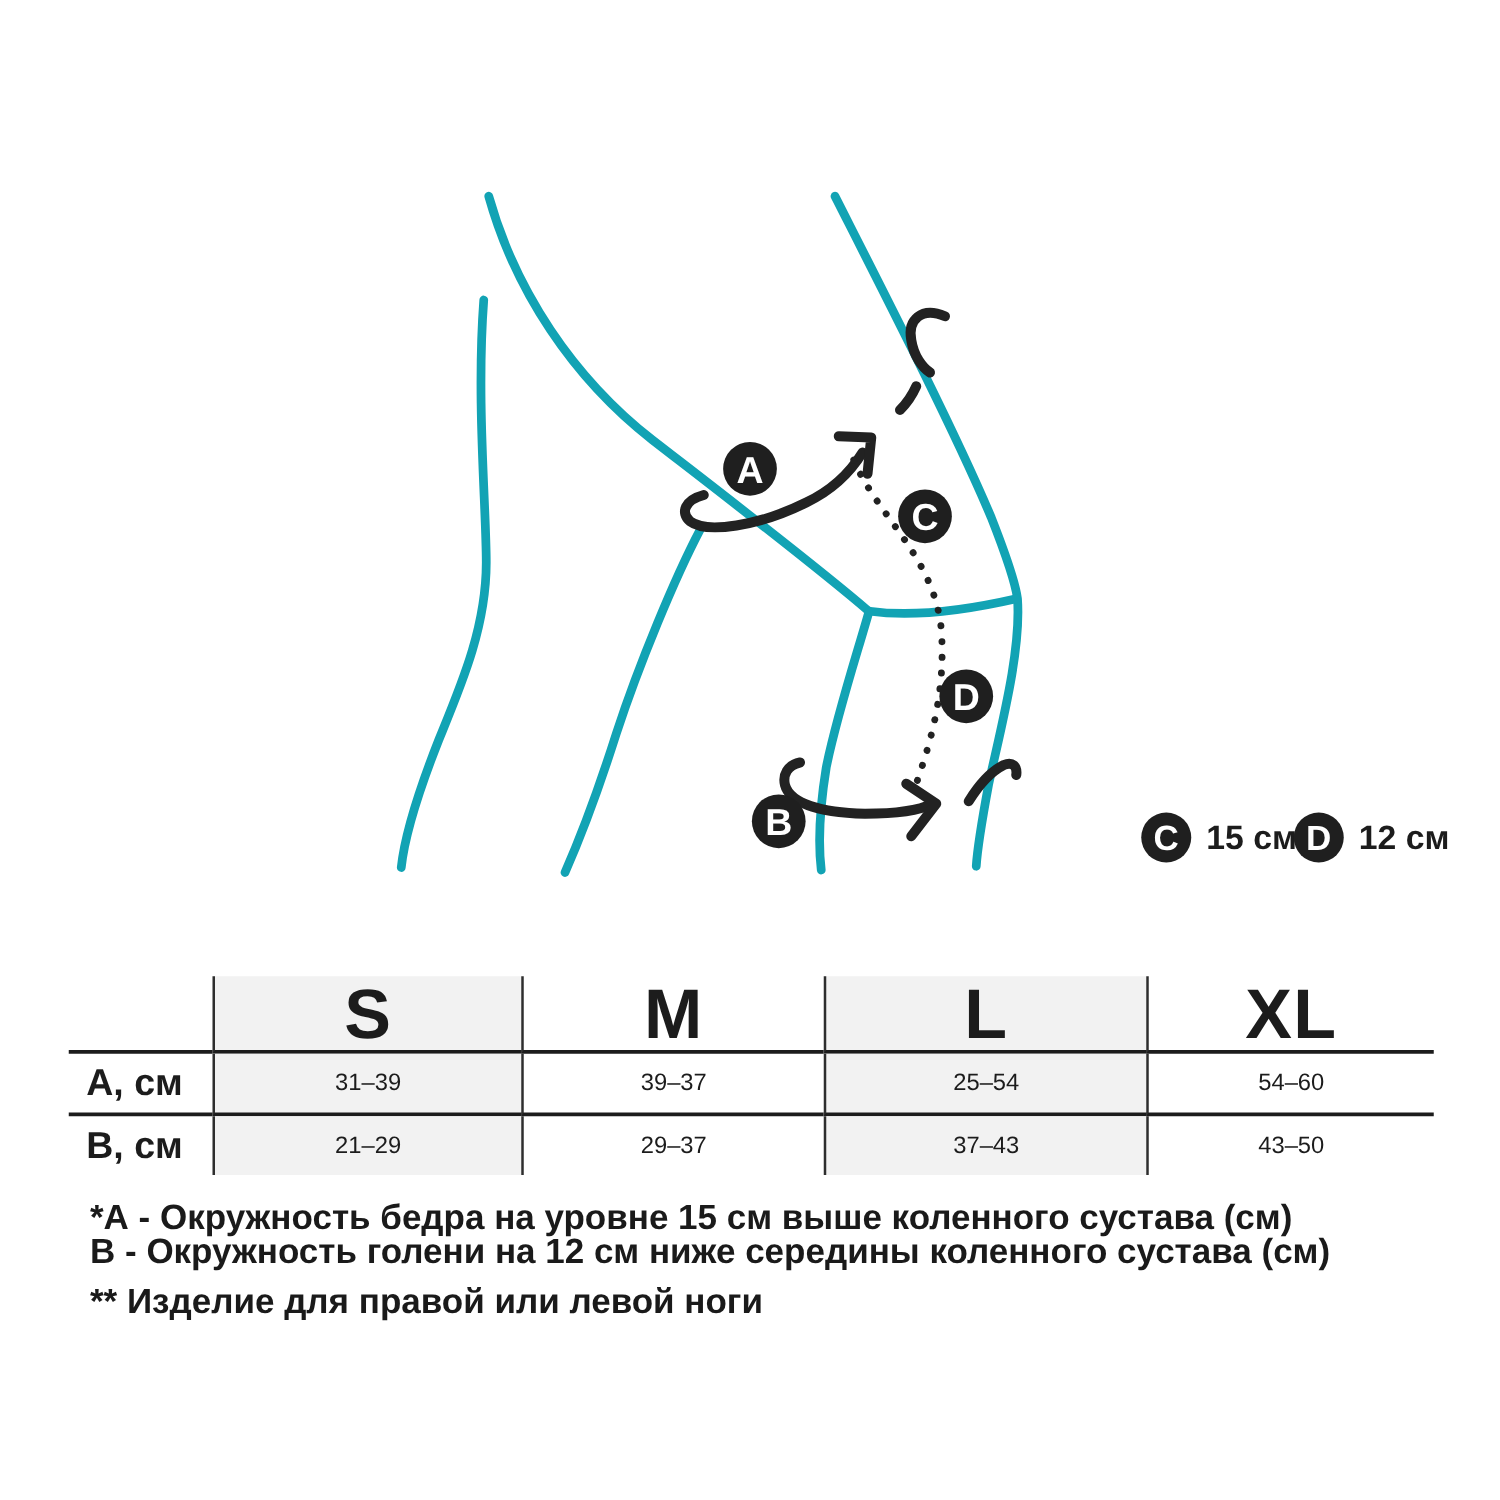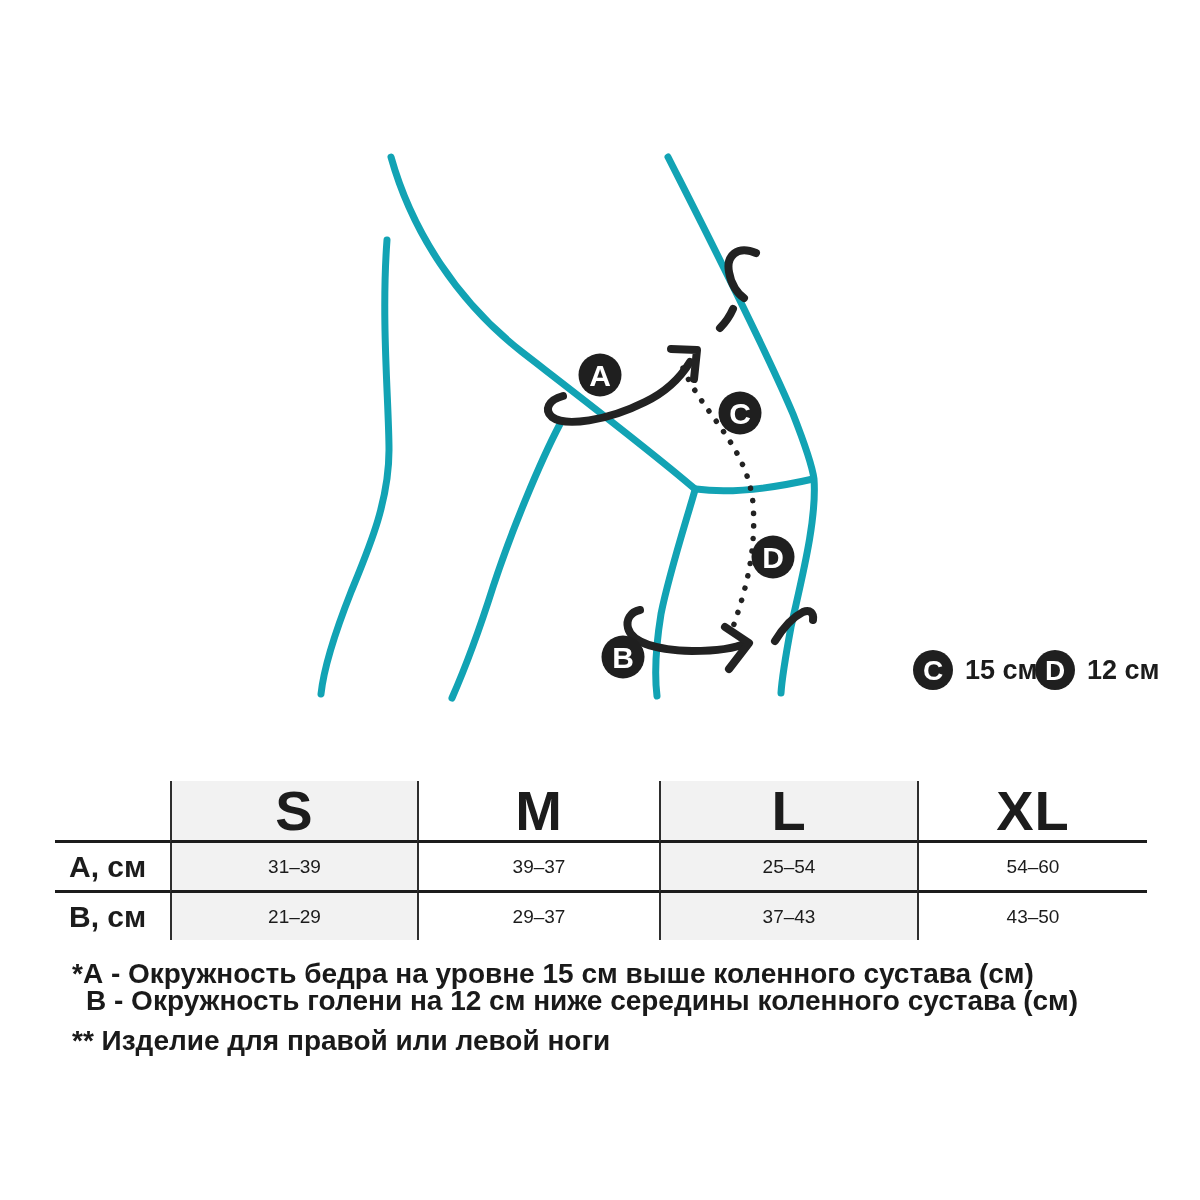--- a/index.html
+++ b/index.html
@@ -55,21 +55,21 @@
   
   .footnotes {
     position: absolute;
     left: 72px; top: 960px;
     font-size: 28px;
     font-weight: 700;
     line-height: 27px;
     color: #1a1a1a;
     white-space: nowrap;
   }
-  .footnotes .indent { margin-left: 14px; }
+  .footnotes .indent { margin-left: 0; }
   .footnotes .gap { margin-top: 13px; }
 
   
   .teal-line {
     fill: none;
     stroke-width: 7;
     stroke-linecap: round;
     stroke-linejoin: round;
   }
   .black-line {

